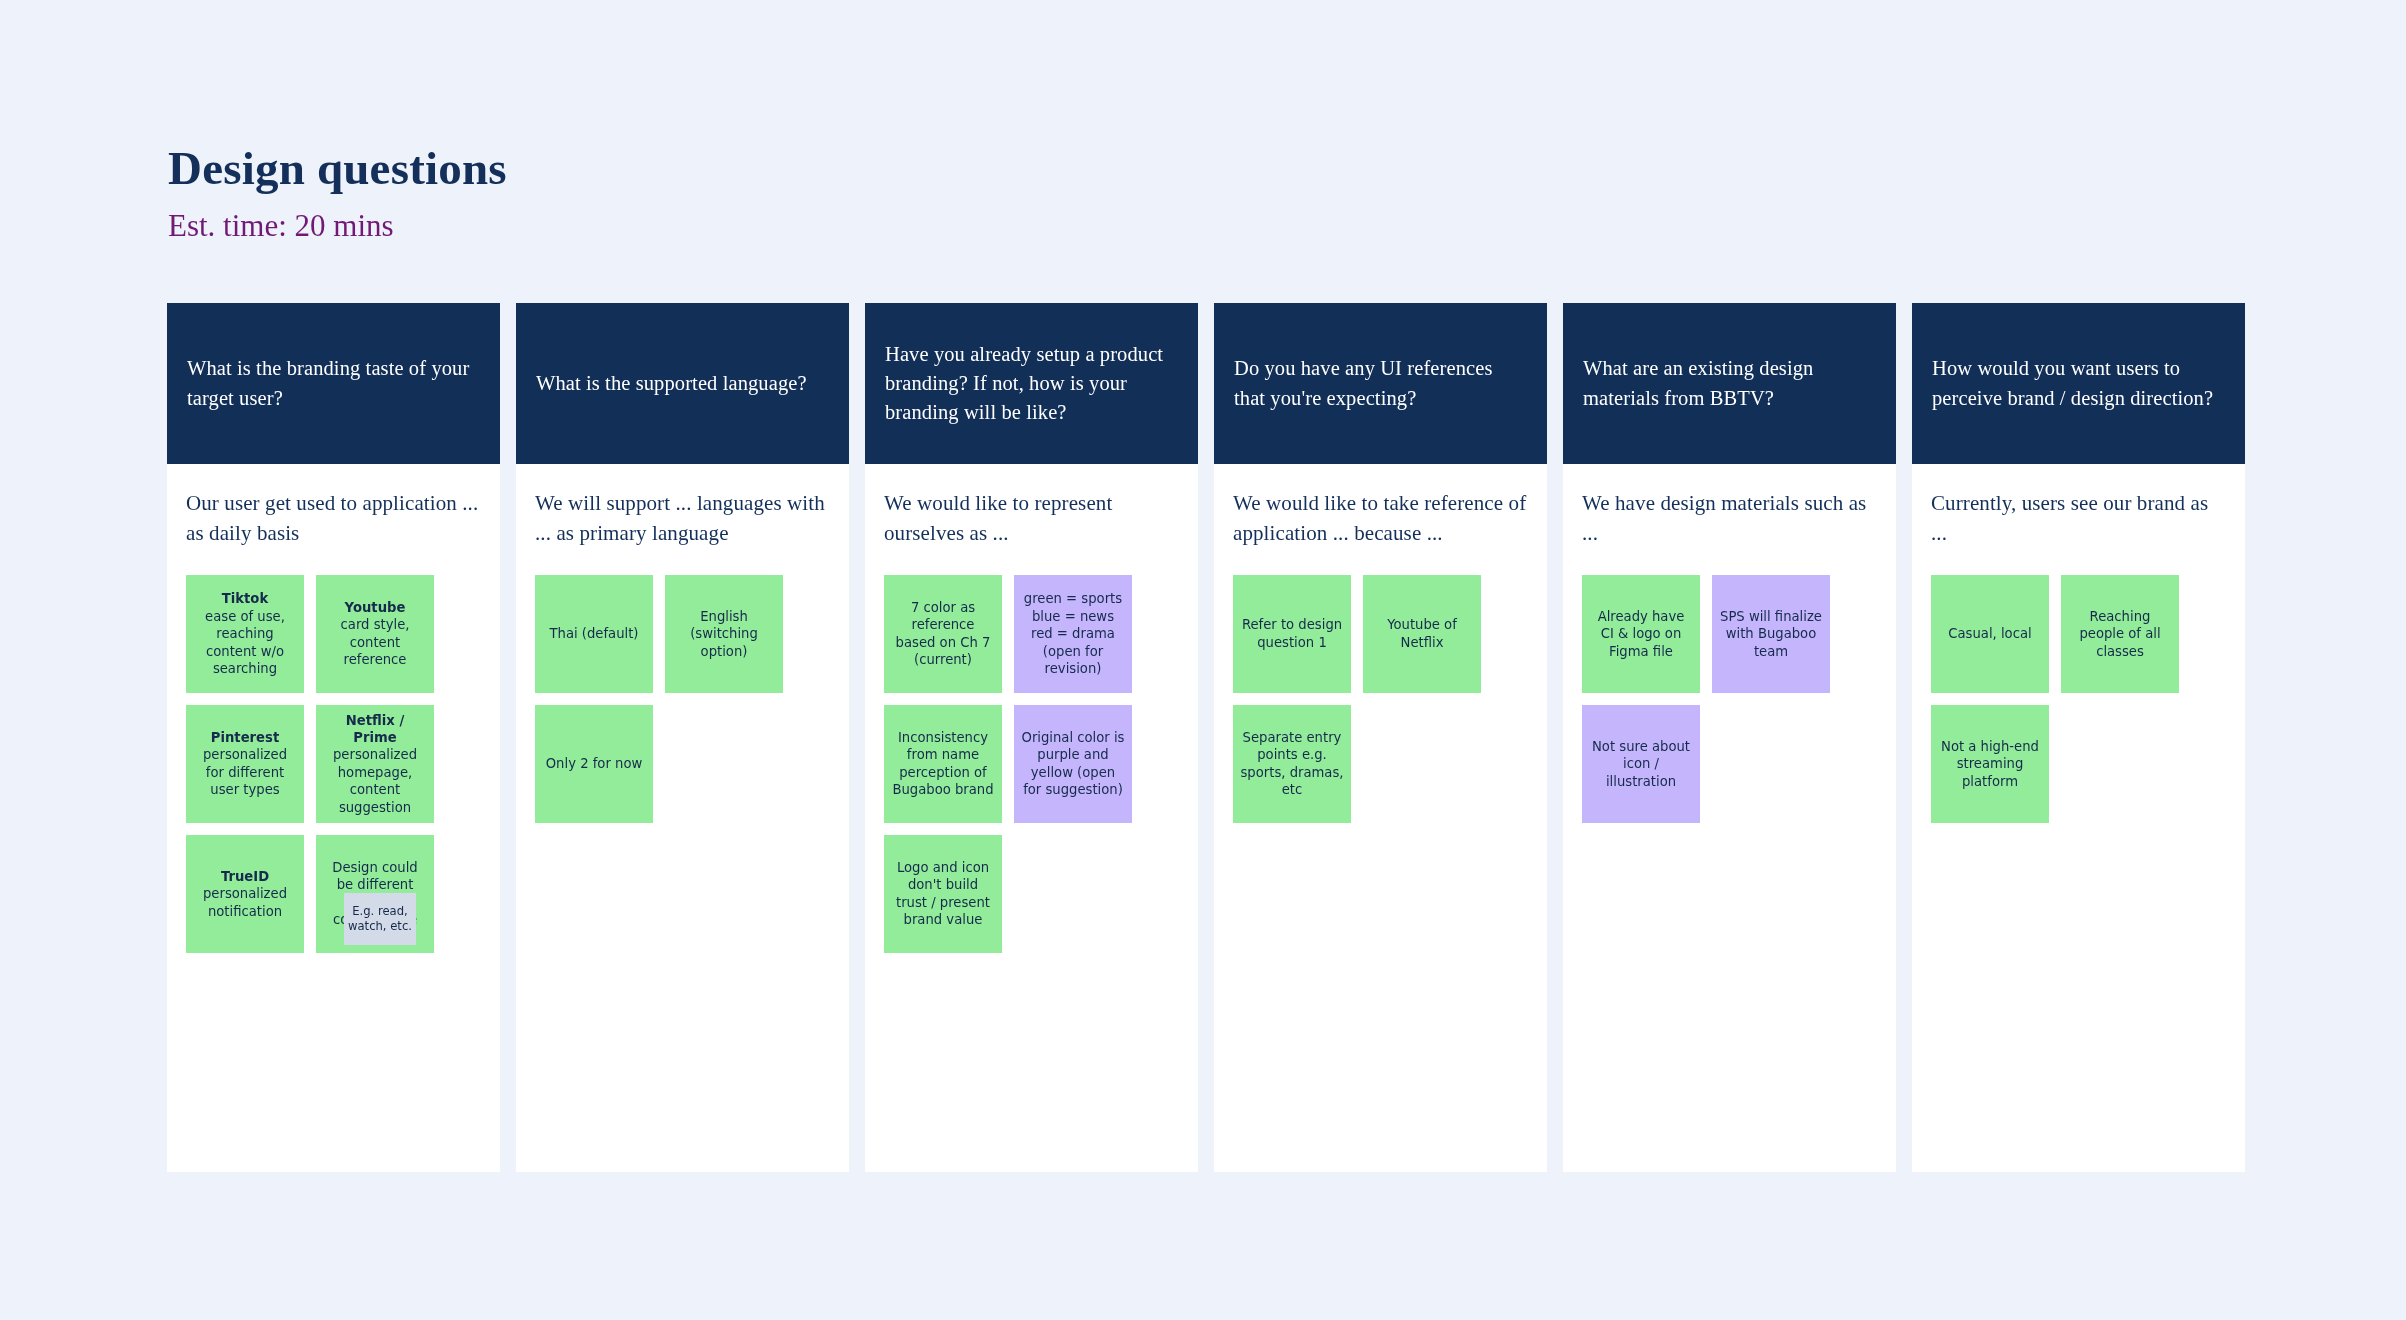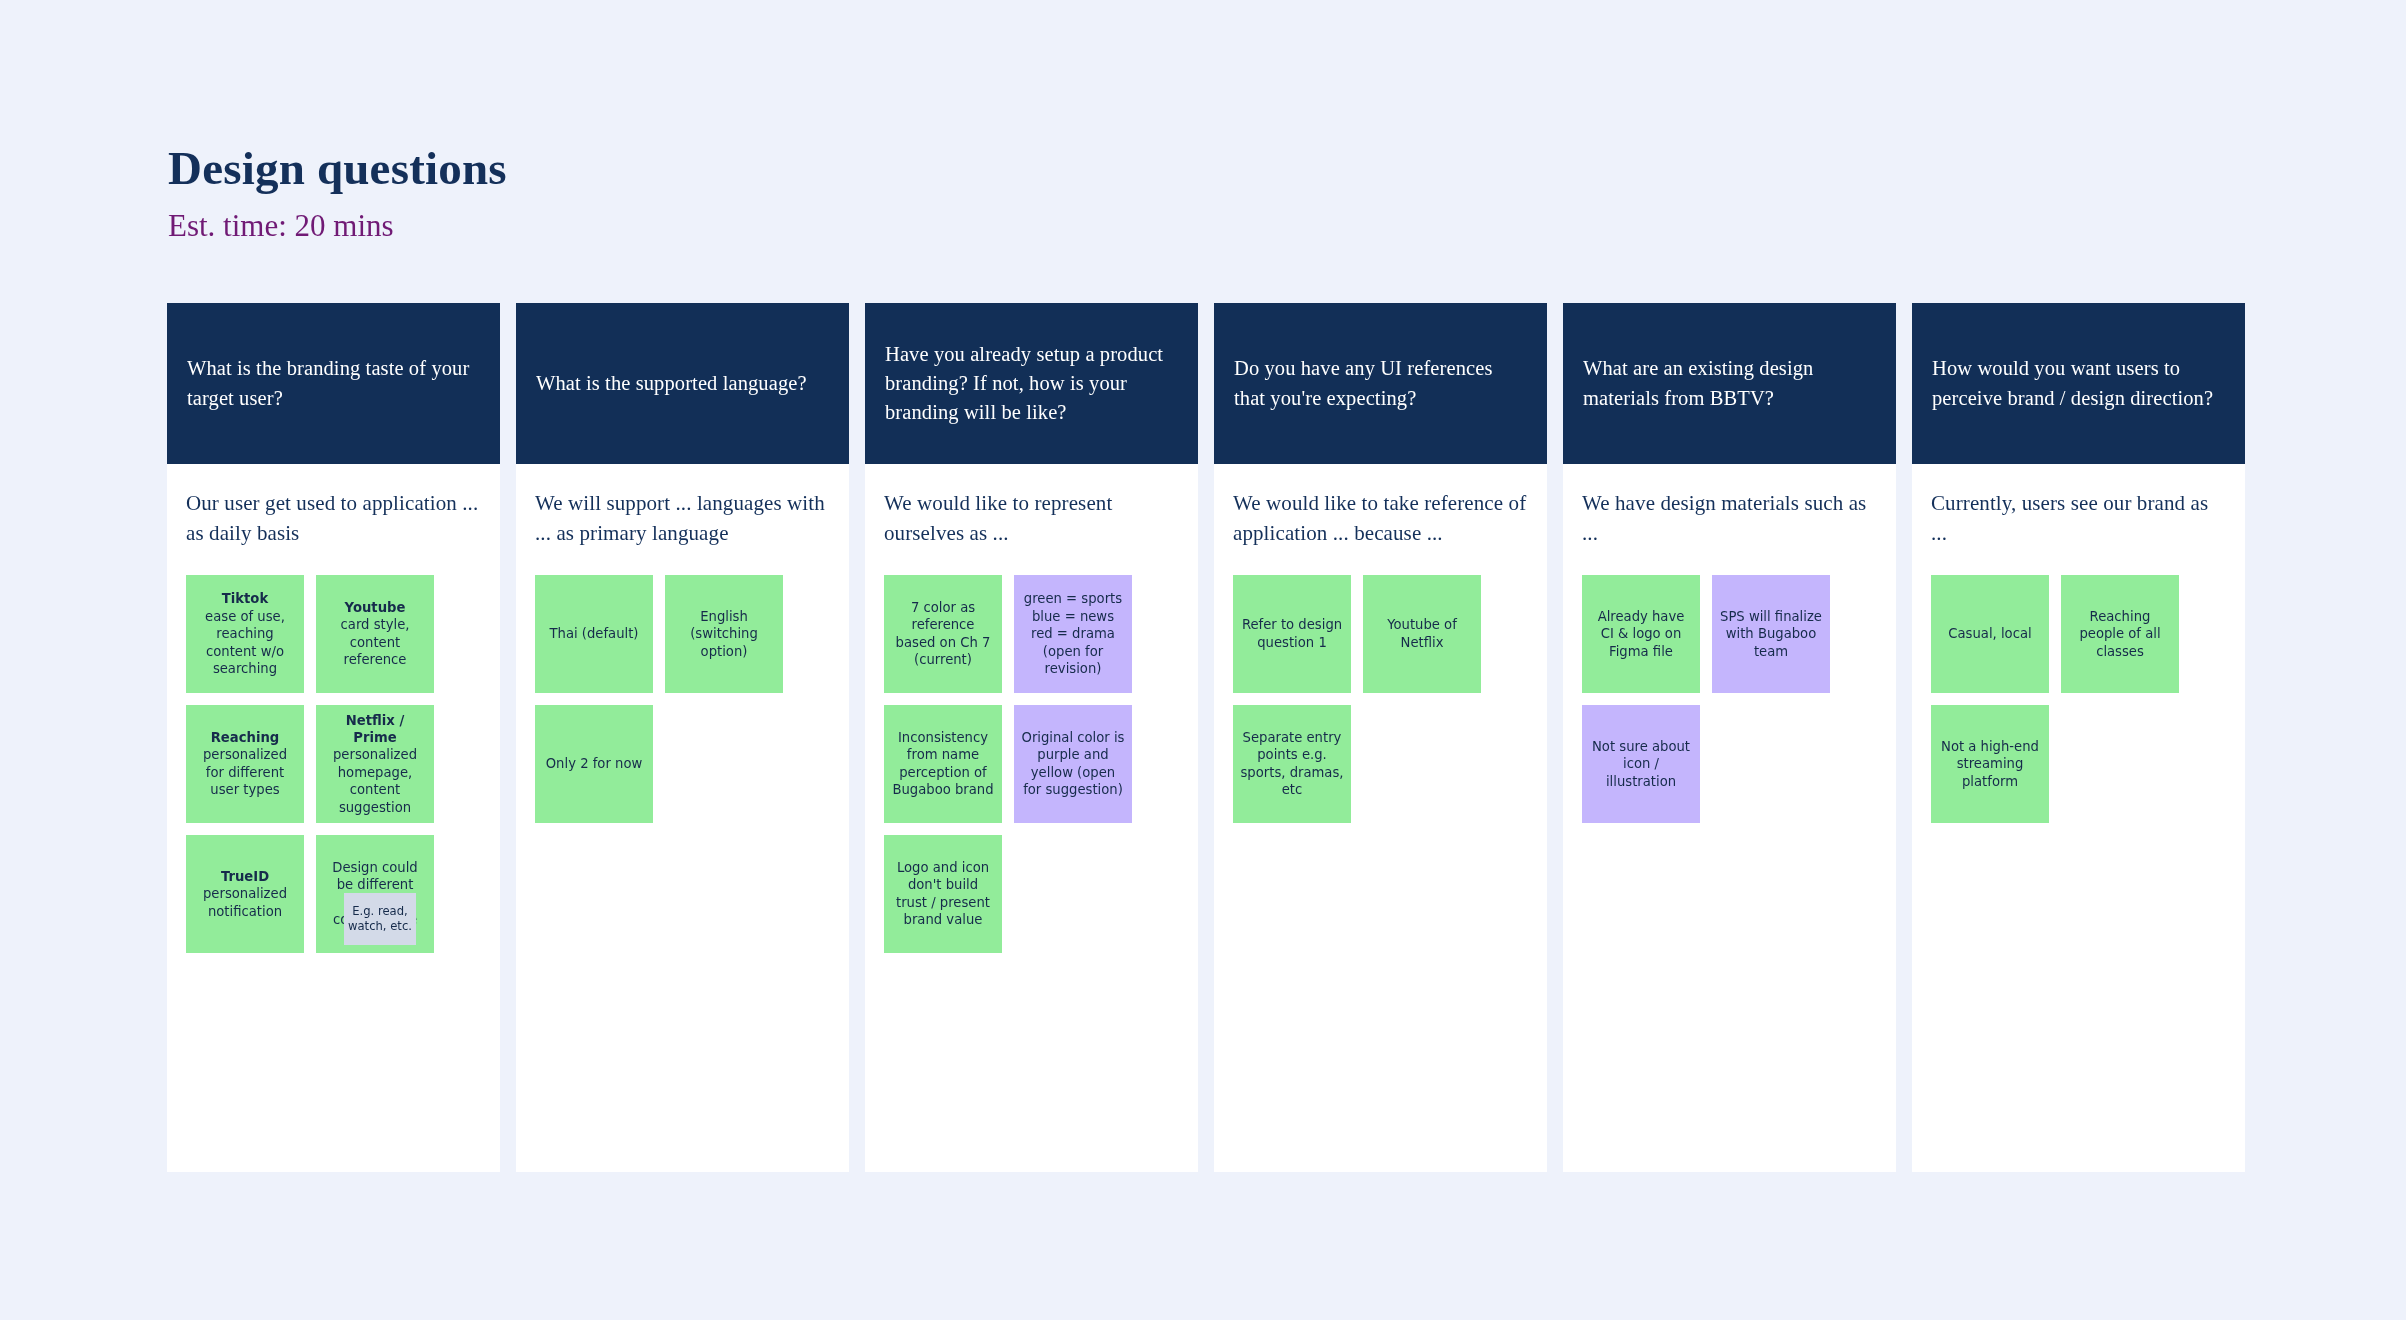--- a/index.html
+++ b/index.html
@@ -162,21 +162,21 @@
         <div class="column-body">
           <div class="column-prompt">Our user get used to application ... as daily basis</div>
           <div class="notes-grid">
             <div class="note note-green">
               <span class="note-text"><span class="note-title">Tiktok</span><span>ease of use, reaching content w/o searching</span></span>
             </div>
             <div class="note note-green">
               <span class="note-text"><span class="note-title">Youtube</span><span>card style, content reference</span></span>
             </div>
             <div class="note note-green">
-              <span class="note-text"><span class="note-title">Reaching</span><span>personalized for different user types</span></span>
+              <span class="note-text"><span class="note-title">Pinterest</span><span>personalized for different user types</span></span>
             </div>
             <div class="note note-green">
               <span class="note-text"><span class="note-title">Netflix / Prime</span><span>personalized homepage, content suggestion</span></span>
             </div>
             <div class="note note-green">
               <span class="note-text"><span class="note-title">TrueID</span><span>personalized notification</span></span>
             </div>
             <div class="note note-green">
               <span class="note-text"><span>Design could be different based on content type</span></span>
             </div>

